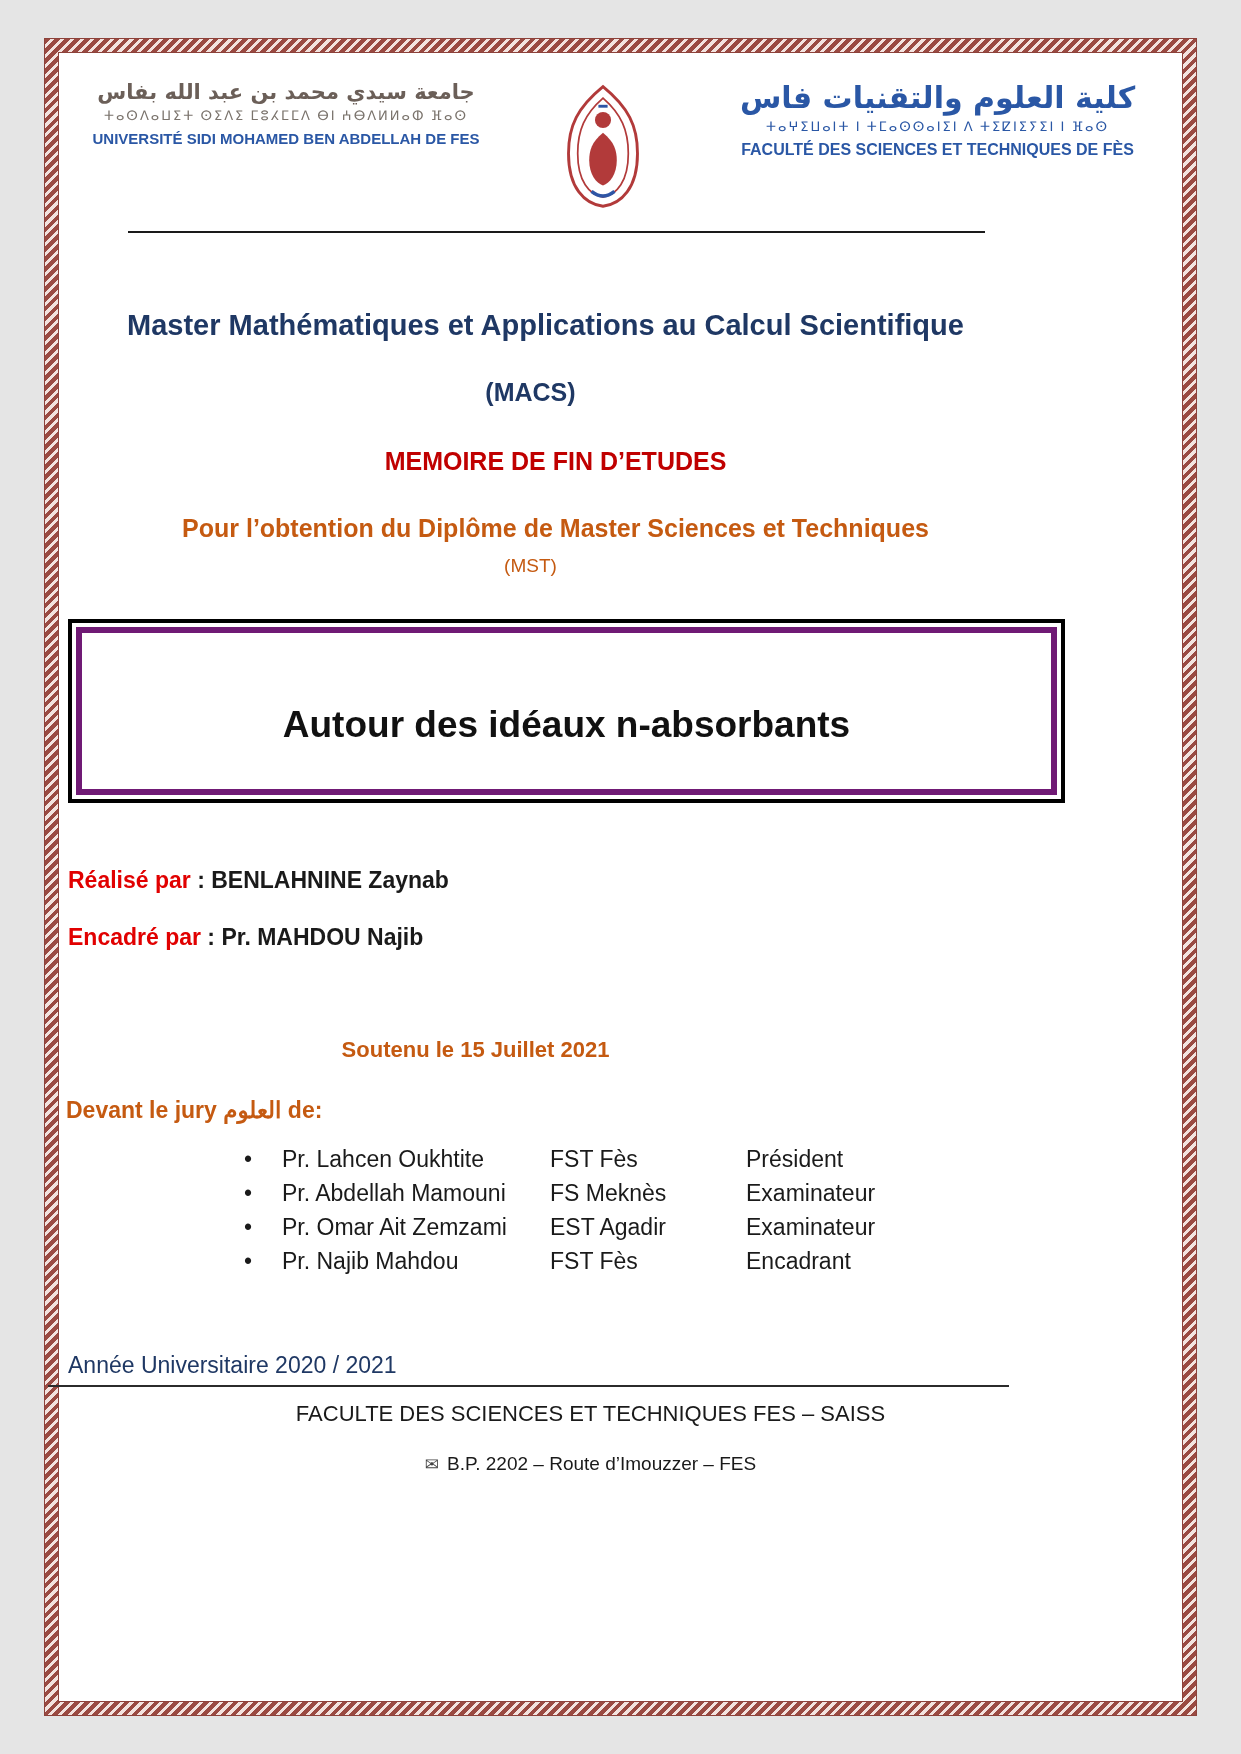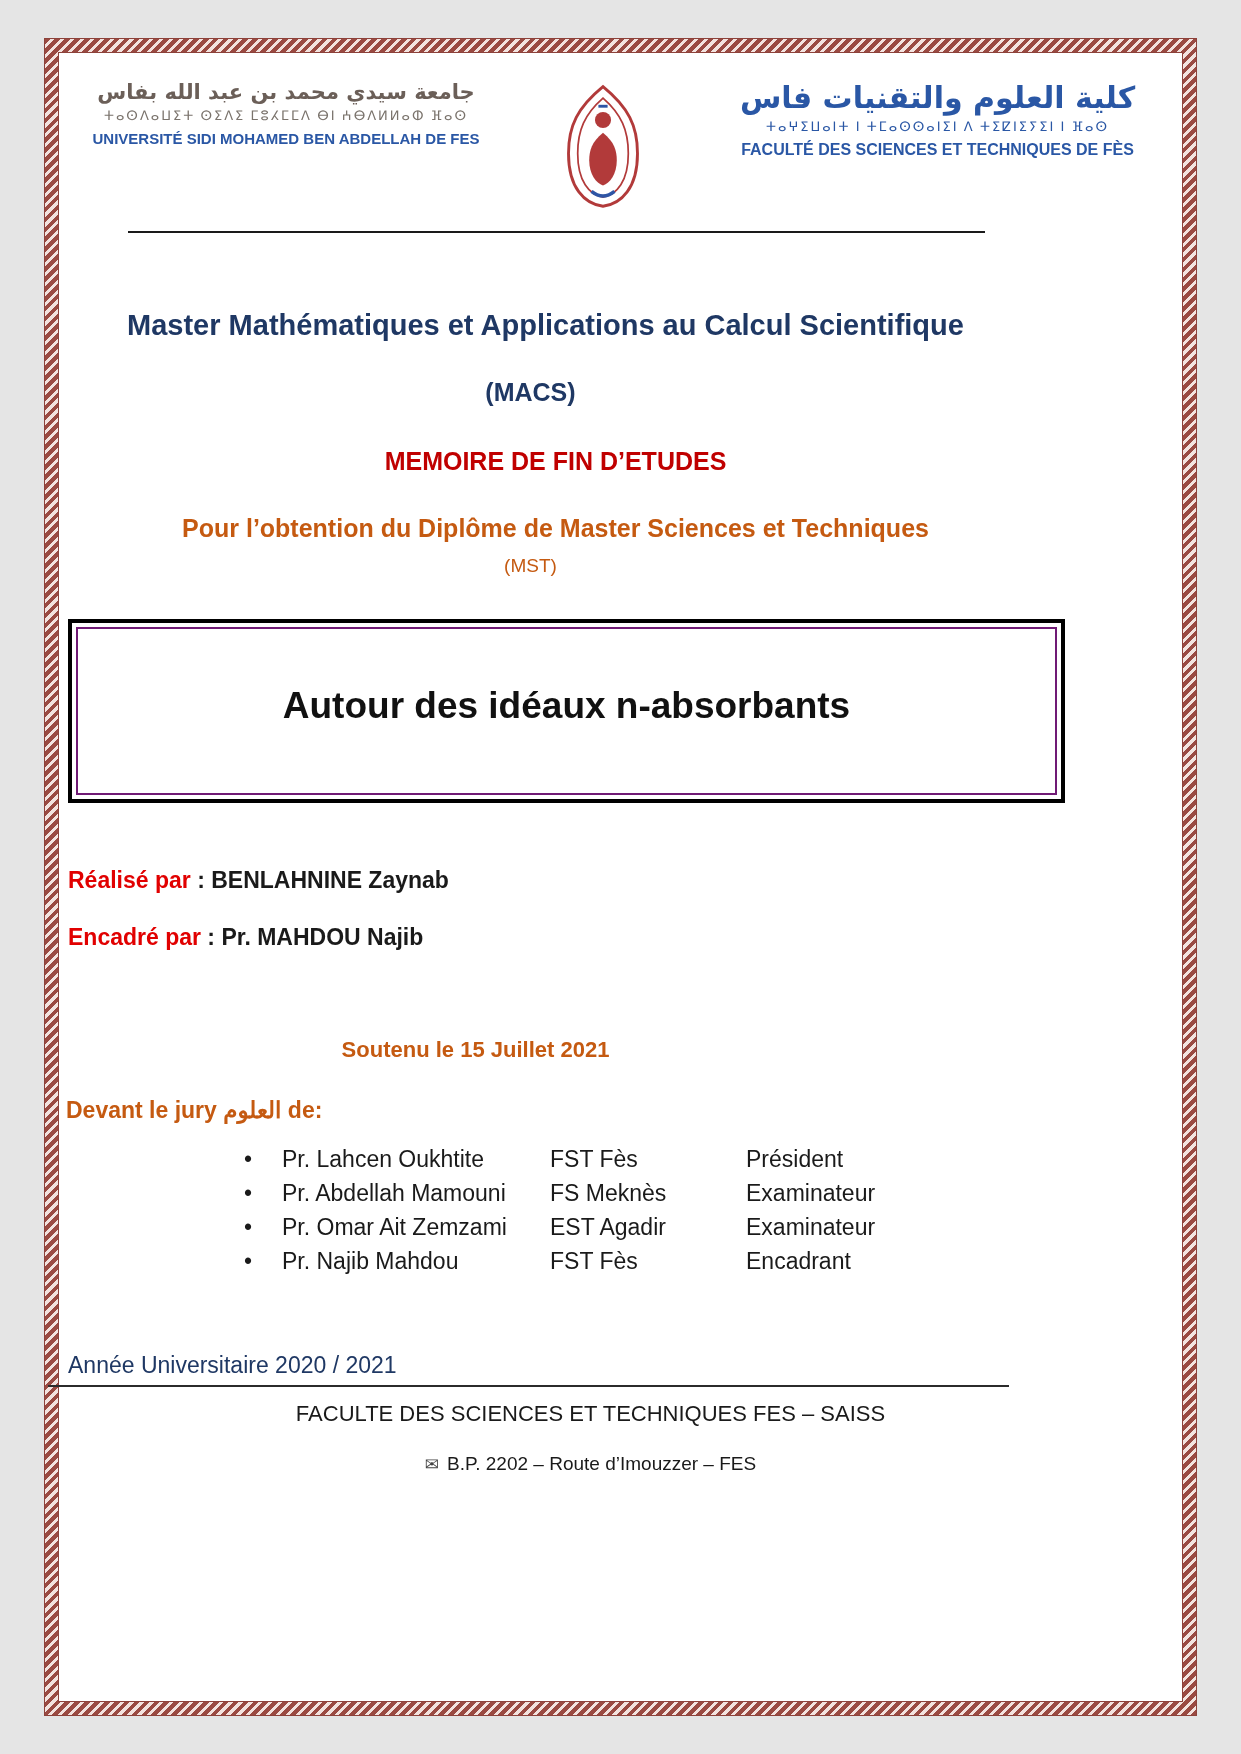--- a/index.html
+++ b/index.html
@@ -116,25 +116,25 @@
   }
   
   .title-box {
     margin: 42px 110px 0 2px;
     border: 4px solid #000;
     padding: 4px;
     height: 184px;
     box-sizing: border-box;
   }
   .title-box-inner {
-    border: 2px solid #701a75;
+    border: 6px solid #701a75;
     height: 100%;
     box-sizing: border-box;
     text-align: center;
-    padding-top: 56px;
+    padding-top: 71px;
   }
   .thesis-title {
     margin: 0;
     font-size: 37px;
     font-weight: bold;
     color: #111111;
   }
   
   .credit-line {
     margin: 0 0 0 2px;

